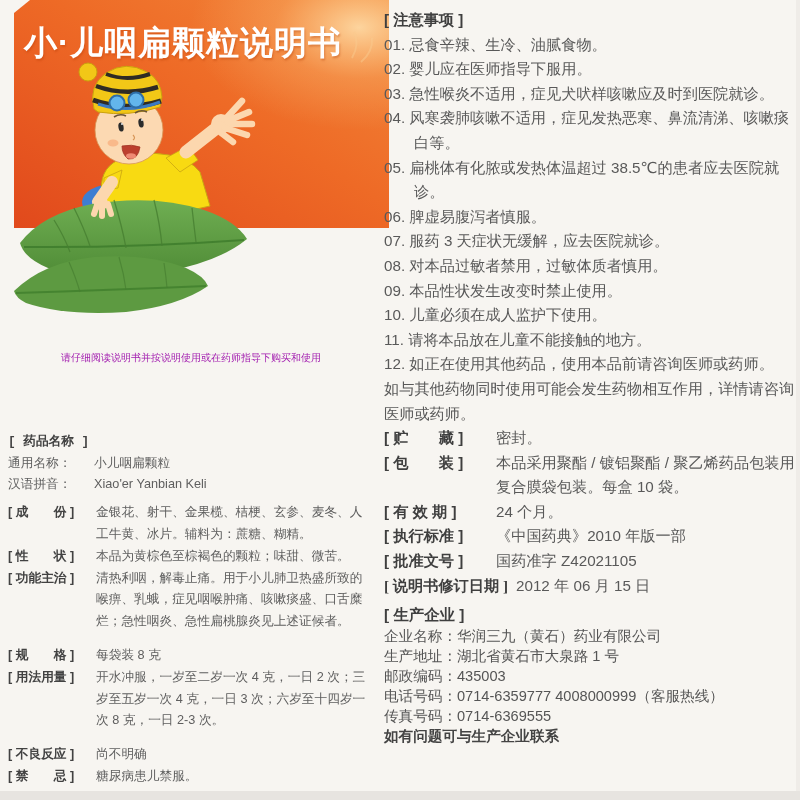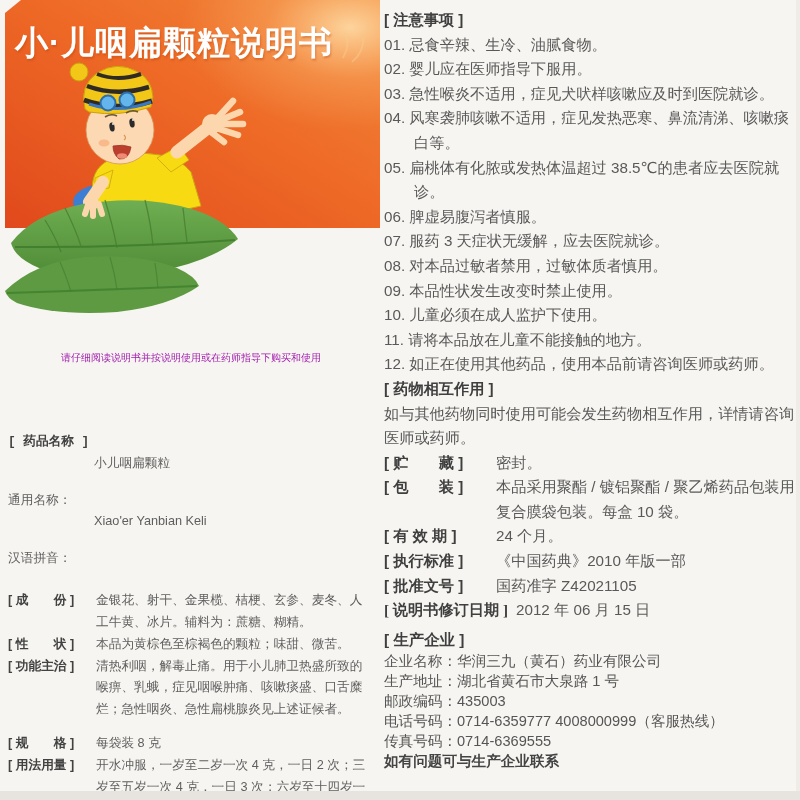--- a/index.html
+++ b/index.html
@@ -7,43 +7,43 @@
     width:800px;height:800px;position:relative;overflow:hidden;
     background:#f7f5f1;
     font-family:"Liberation Sans","DejaVu Sans",sans-serif;
     color:#5b5b5b;
   }
   
   .bottom-edge{position:absolute;left:0;bottom:0;width:800px;height:9px;background:#e7e4e0;}
   .right-edge{position:absolute;right:0;top:0;width:4px;height:800px;background:#efece8;}
 
   
-  .banner{position:absolute;left:5px;top:0;width:375px;height:332px;}
+  .banner{position:absolute;left:14px;top:0;width:375px;height:332px;}
   .banner svg{display:block;}
   .banner-title{
     position:absolute;left:10px;top:21px;width:360px;
     font-size:33px;font-weight:bold;color:#ffffff;letter-spacing:1px;
     text-shadow:1px 2px 2px rgba(180,60,5,.35);
     white-space:nowrap;
   }
 
   
   .left-col{
     position:absolute;left:8px;top:347px;width:366px;
     font-size:12.7px;line-height:21.8px;color:#5e5e5e;
   }
   .notice{font-size:10px;color:#a21caf;white-space:nowrap;text-align:center;}
   .drugname{margin-top:62px;}
   .drugname .hdr{font-weight:bold;color:#424242;font-family:Liberation Mono, monospace;}
   .kv{display:flex;}
-  .kv .k{flex:0 0 86px;margin-top:37px;}
+  .kv .k{flex:0 0 86px;}
   .sec{display:flex;}
   .sec .lab{flex:0 0 88px;font-weight:bold;color:#424242;white-space:nowrap;}
   .sec .txt{flex:1;}
-  .gap6{margin-top:20px;}
+  .gap6{margin-top:6px;}
   .gap4{margin-top:12px;}
 
   
   .right-col{
     position:absolute;left:384px;top:8px;width:414px;
     font-size:15.2px;line-height:24.6px;color:#595959;
   }
   .right-col .hdr{font-weight:bold;color:#3f3f3f;}
   .pre-item{padding-left:30px;text-indent:-30px;}
   .meta{display:flex;}
@@ -209,21 +209,20 @@
   <div class="pre-item">04. 风寒袭肺咳嗽不适用，症见发热恶寒、鼻流清涕、咳嗽痰白等。</div>
   <div class="pre-item">05. 扁桃体有化脓或发热体温超过 38.5℃的患者应去医院就诊。</div>
   <div class="pre-item">06. 脾虚易腹泻者慎服。</div>
   <div class="pre-item">07. 服药 3 天症状无缓解，应去医院就诊。</div>
   <div class="pre-item">08. 对本品过敏者禁用，过敏体质者慎用。</div>
   <div class="pre-item">09. 本品性状发生改变时禁止使用。</div>
   <div class="pre-item">10. 儿童必须在成人监护下使用。</div>
   <div class="pre-item">11. 请将本品放在儿童不能接触的地方。</div>
   <div class="pre-item">12. 如正在使用其他药品，使用本品前请咨询医师或药师。</div>
 
-  <div class="hdr">[ 药物相互作用 ]</div>
   <div>如与其他药物同时使用可能会发生药物相互作用，详情请咨询医师或药师。</div>
 
   <div class="meta">
     <span class="lab">[ 贮　　藏 ]</span>
     <span class="txt">密封。</span>
   </div>
   <div class="meta">
     <span class="lab">[ 包　　装 ]</span>
     <span class="txt">本品采用聚酯 / 镀铝聚酯 / 聚乙烯药品包装用复合膜袋包装。每盒 10 袋。</span>
   </div>

